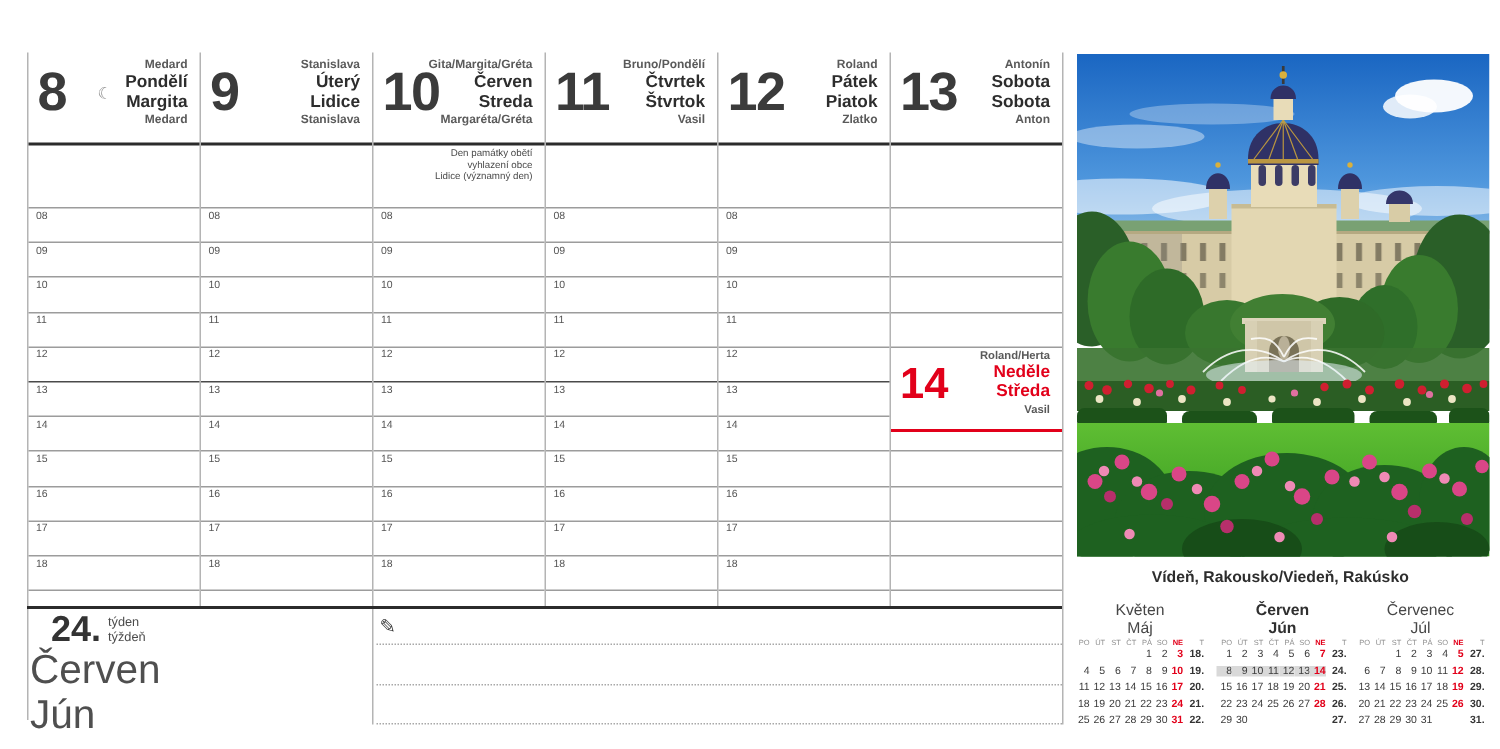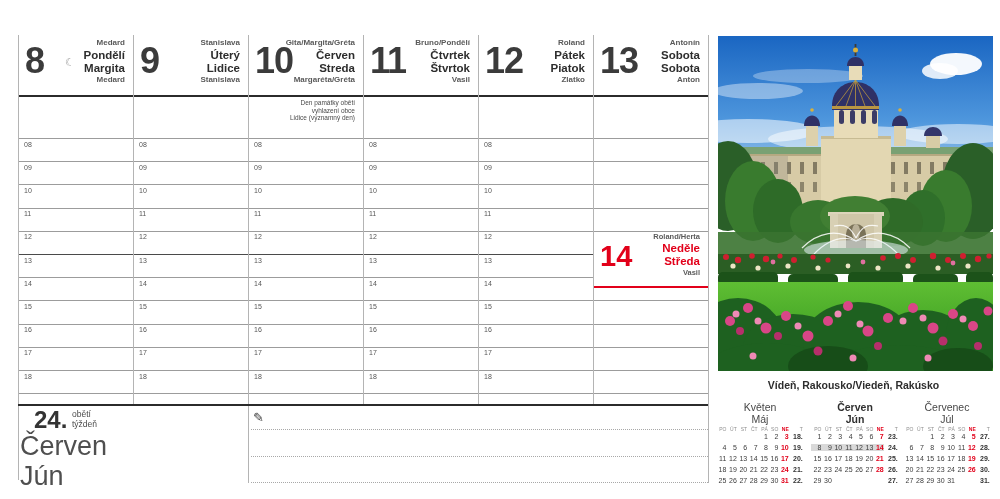--- a/index.html
+++ b/index.html
@@ -261,21 +261,21 @@
         <div class="dayname">Neděle</div>
         <div class="dayname">Středa</div>
         <div class="nameday">Vasil</div>
       </div>
       <div class="redline" style="left: 0.5px; top: 285.5px; width: 114px;"></div>
     </div>
   </div>
 
 <div id="weeknum">24.</div>
 <div id="weekwords">
-  <div>obětí</div>
+  <div>týden</div>
   <div>týždeň</div>
 </div>
 <div id="monthcz">Červen</div>
 <div id="monthsk">Jún</div>
 
 <div id="pencil">✎</div>
 <div class="dotline" style="left:251px;top:429px;width:457px;"></div>
 <div class="dotline" style="left:251px;top:456px;width:457px;"></div>
 <div class="dotline" style="left:251px;top:482px;width:457px;"></div>
 

